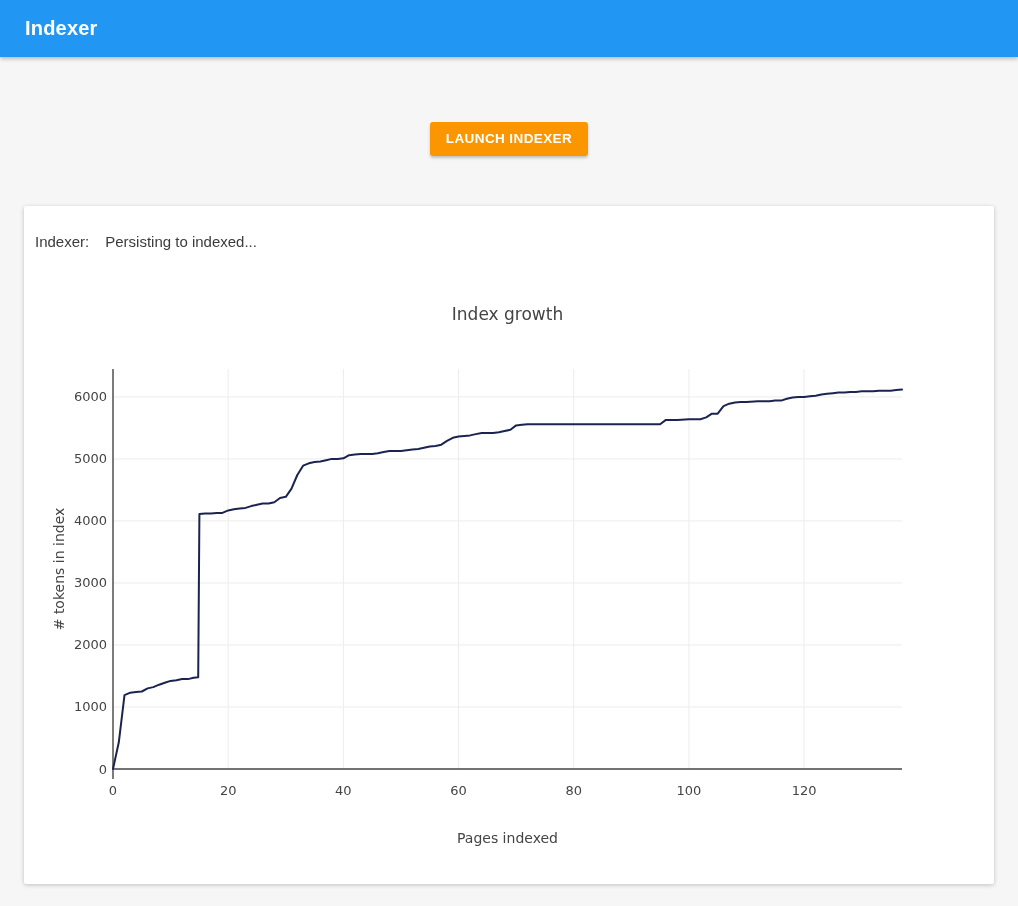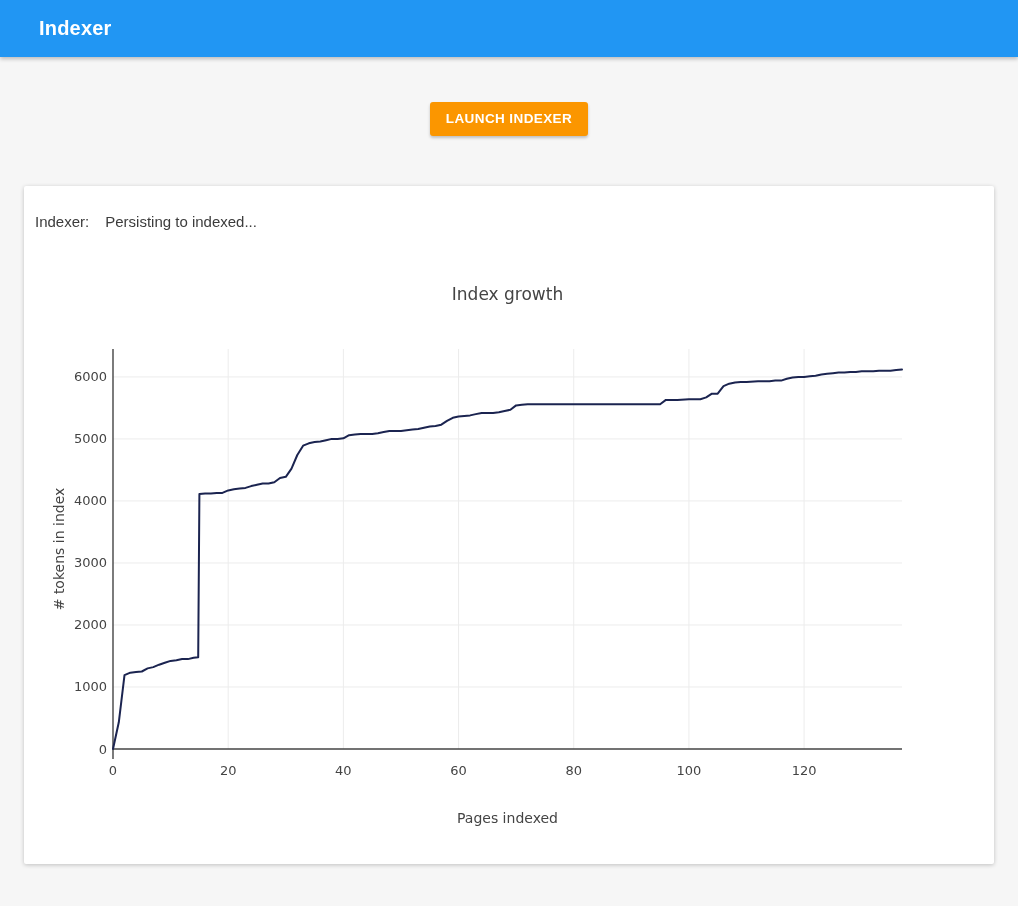--- a/index.html
+++ b/index.html
@@ -7,33 +7,33 @@
   body {
     background: #f6f6f6;
     font-family: "Liberation Sans", sans-serif;
     min-height: 906px;
   }
   .app-header {
     height: 57px;
     background: #2196f3;
     display: flex;
     align-items: center;
-    padding-left: 39px;
+    padding-left: 25px;
     box-shadow: 0 2px 4px rgba(0,0,0,0.24);
     position: relative;
     z-index: 2;
   }
   .app-title {
     color: #ffffff;
     font-size: 20px;
     font-weight: bold;
     letter-spacing: 0.2px;
   }
   .launch-area {
-    padding-top: 45px;
+    padding-top: 65px;
     text-align: center;
   }
   .launch-btn {
     display: inline-block;
     background: #fb9600;
     color: #ffffff;
     border: none;
     border-radius: 3px;
     font-family: "Liberation Sans", sans-serif;
     font-size: 13.5px;

